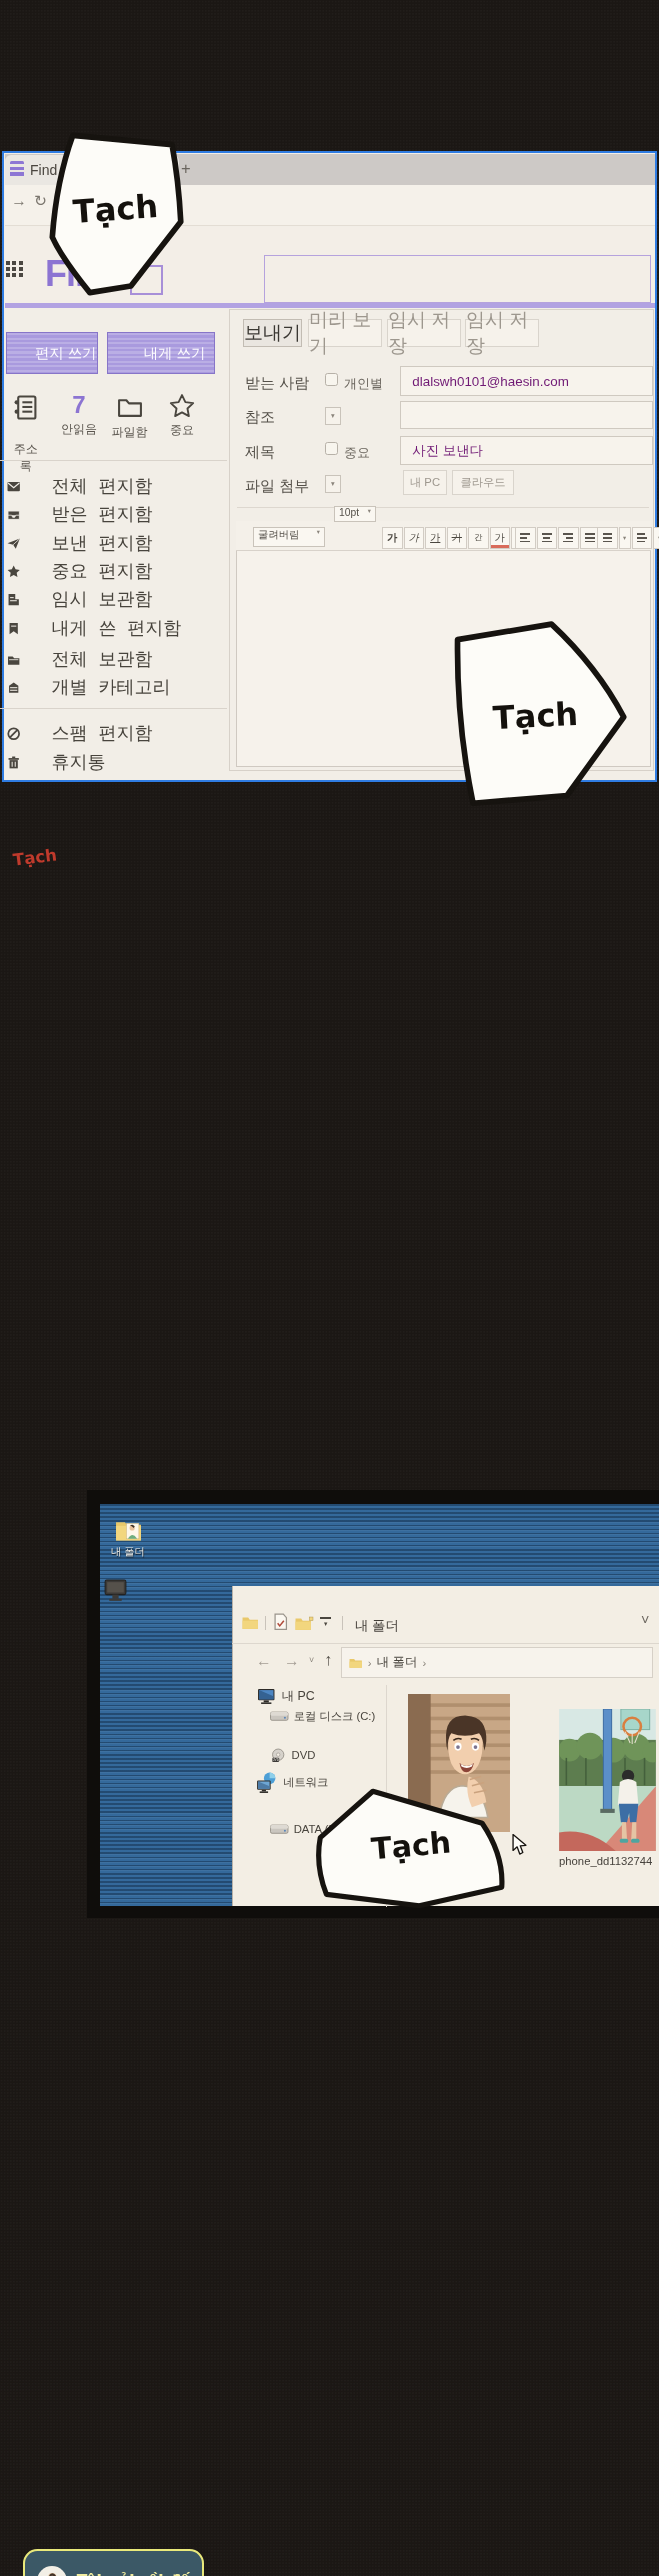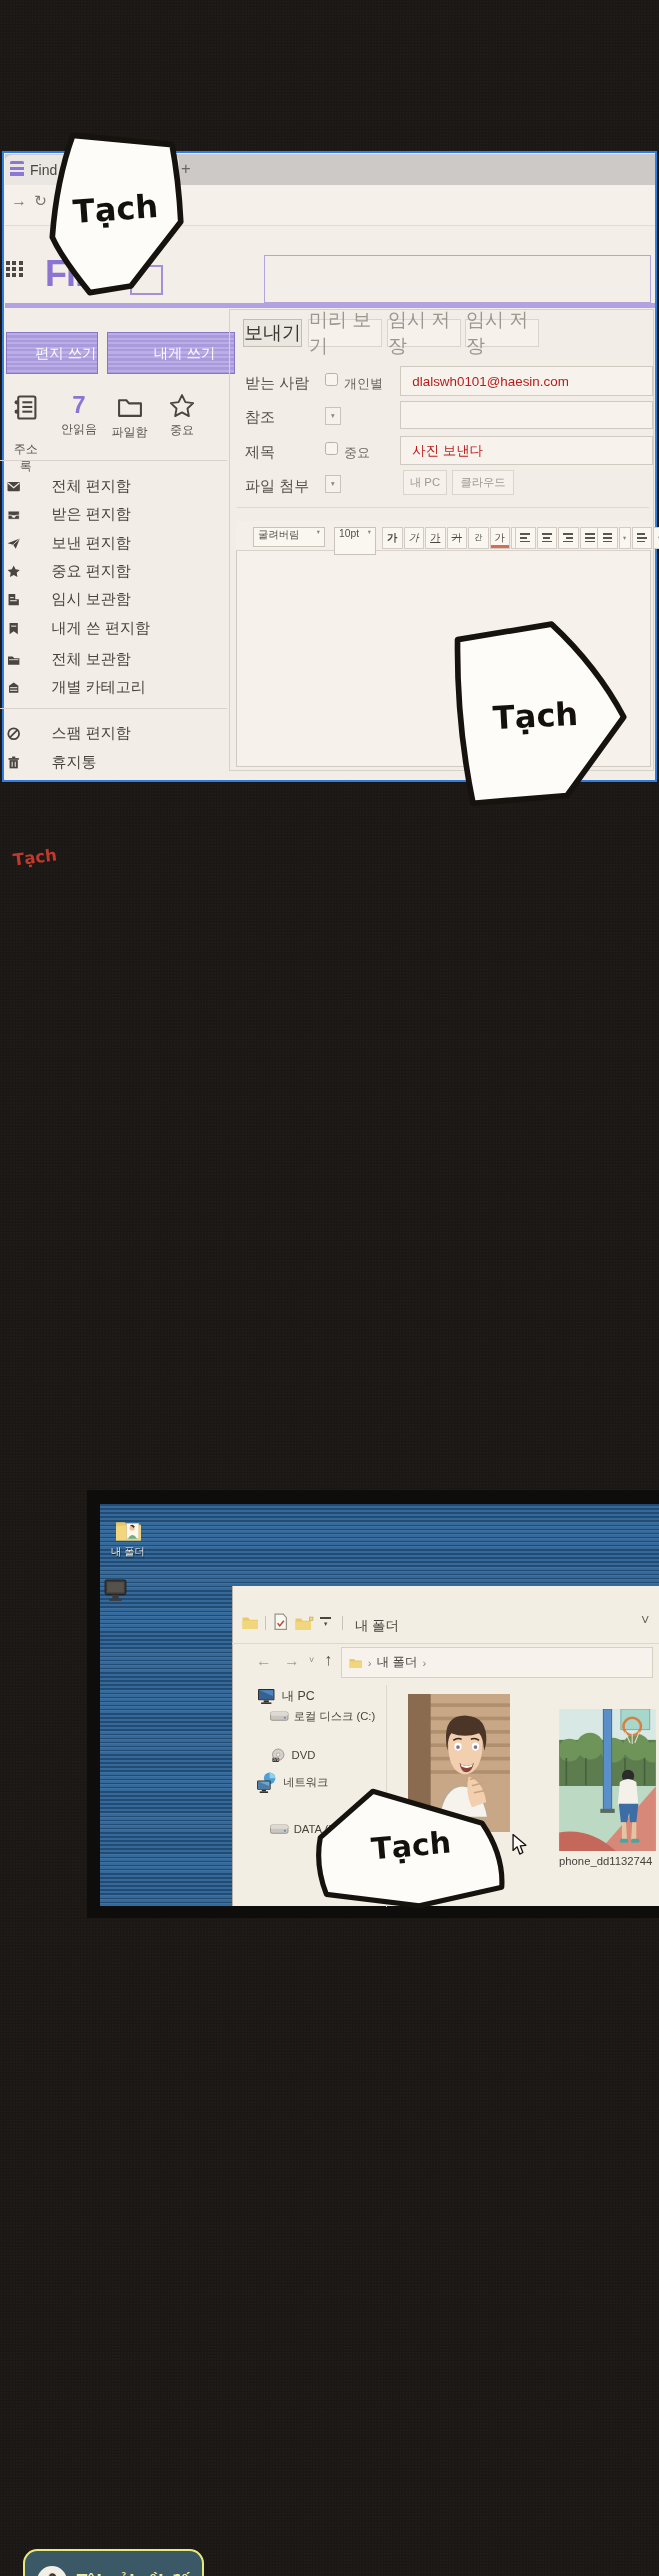--- a/index.html
+++ b/index.html
@@ -24,29 +24,29 @@
   .gridicon i{background:#4b4742;}
   .logo{left:45px;top:253px;font-size:36px;font-weight:bold;color:#8c74d2;letter-spacing:-1px;}
   .logobox{left:130px;top:265px;width:33px;height:30px;border:2.1px solid #a78fd8;}
   .bannerbox{left:264px;top:255px;width:387px;height:48px;border:1.5px solid #b5a2dd;}
   .pdivider{left:4.6px;top:303px;width:650px;height:4.6px;background:#b2a2e2;}
   
   .pbtn{height:42px;background:#a99ade;background-image:repeating-linear-gradient(180deg,rgba(255,255,255,.20) 0 2.1px,rgba(0,0,0,0) 2.1px 4.6px);border:1px solid #8775c8;color:#fdfcff;font-size:14.4px;padding-left:27px;}
   .qlabel{font-size:12px;color:#5a554e;text-align:center;}
   .frow{left:0;width:227px;height:20.6px;display:flex;align-items:center;}
   .frow .fi{width:13.4px;height:13.4px;margin-left:7.2px;flex:0 0 auto;}
-  .frow .fl{margin-left:31px;font-size:15px;color:#48443d;white-space:nowrap;}
+  .frow .fl{margin-left:31px;font-size:18px;color:#48443d;white-space:nowrap;font-family:Liberation Mono, monospace;}
   .sdiv{left:0;width:227px;height:1px;background:#d9d3cb;}
   
   .cpanel{left:229px;top:309px;width:425px;height:462px;border:1px solid #d7d1c9;}
   .btn{display:flex;align-items:center;justify-content:center;border:1px solid #d9d4cc;color:#9d978e;background:#f6f2eb;font-size:19px;}
   .btn.primary{background:#eae6e0;border-color:#c2bcb3;color:#3a3732;}
   .lbl{font-size:15px;color:#55514a;white-space:nowrap;}
   .inputbox{background:#f7f3ec;border:1px solid #cfc9c0;display:flex;align-items:center;}
-  .inputbox span{margin-left:11.3px;font-size:13.4px;color:#b91c1c;}
+  .inputbox span{margin-left:11.3px;font-size:13.4px;color:#701a75;}
   .cb{width:13.4px;height:13.4px;border:1px solid #b7b1a8;border-radius:2.6px;background:#f8f5ee;}
   .ddbox{width:15.5px;height:17.5px;border:1px solid #c9c3ba;background:#f6f2eb;color:#8a847b;font-size:7.2px;display:flex;align-items:center;justify-content:center;}
   .cblbl{font-size:13px;color:#6a655d;}
   .edbox{left:236px;top:521px;width:415px;height:246px;border:1px solid #cfc9c1;background:#f6f2eb;}
   .edbar{left:236px;top:521px;width:415px;height:30px;border-bottom:1px solid #d8d2ca;background:#f4f0e9;}
   .edsel{border:1px solid #c9c3ba;background:#faf7f1;display:flex;align-items:flex-start;justify-content:space-between;padding:0 4.1px;font-size:10.3px;color:#55514a;}
   .edcell{width:18.5px;height:19.6px;border:1px solid #d2ccc4;background:#faf7f1;display:flex;align-items:center;justify-content:center;font-size:10.3px;color:#4a463f;}
   .edcell.dd{width:10.3px;font-size:6.2px;color:#8a847b;}
   .bars{display:flex;flex-direction:column;gap:2.1px;}
   .bars i{height:1.5px;background:#5a554e;display:block;}
@@ -96,21 +96,21 @@
       <i></i>
       <i></i>
       <i></i>
     </div>
   <div class="abs logo">Find</div>
   <div class="abs logobox"></div>
   <div class="abs bannerbox"></div>
   <div class="abs pdivider"></div>
 
   <div class="abs pbtn flexc" style="left:6.2px;top:332px;width:92px;">편지 쓰기</div>
-  <div class="abs pbtn flexc" style="left:107px;top:332px;width:128px;">내게 쓰기</div>
+  <div class="abs pbtn flexc" style="left:107px;top:332px;width:108px;">내게 쓰기</div>
 
   <div class="abs" style="left:9.3px;top:395px;width:33px;">
     <svg width="23" height="25" viewBox="0 0 44 48" style="display:block;margin:0 auto;">
       <rect x="8" y="3" width="33" height="42" rx="3" fill="none" stroke="#4a463f" stroke-width="4"></rect>
       <line x1="16" y1="14" x2="35" y2="14" stroke="#4a463f" stroke-width="4"></line>
       <line x1="16" y1="23" x2="35" y2="23" stroke="#4a463f" stroke-width="4"></line>
       <line x1="16" y1="32" x2="35" y2="32" stroke="#4a463f" stroke-width="4"></line>
       <circle cx="5" cy="14" r="4" fill="#4a463f"></circle>
         <circle cx="5" cy="32" r="4" fill="#4a463f"></circle>
     </svg>
@@ -244,21 +244,21 @@
   <div class="abs btn" style="left:403px;top:470px;width:44px;height:25px;font-size:11.3px;">내 PC</div>
   <div class="abs btn" style="left:452px;top:470px;width:62px;height:25px;font-size:11.3px;">클라우드</div>
   <div class="abs" style="left:237px;top:507px;width:412px;height:1px;background:#ddd7cf;"></div>
 
   <div class="abs edbox"></div>
   <div class="abs edbar"></div>
   <div class="abs edsel" style="left:253px;top:527px;width:72px;height:19.6px;">
     <span>굴려버림</span>
       <span style="font-size:6.2px;color:#8a847b;">▾</span>
   </div>
-  <div class="abs edsel" style="left:334px;top:527px;width:42px;height:28px;">
+  <div class="abs edsel" style="left:334px;top:506px;width:42px;height:16px;">
     <span>10pt</span>
       <span style="font-size:6.2px;color:#8a847b;">▾</span>
   </div>
   <div class="abs" style="left:382px;top:527px;display:flex;gap:1px;">
     <div class="edcell" style="font-weight:bold;">가</div>
     <div class="edcell" style="font-style:italic;">가</div>
     <div class="edcell" style="text-decoration:underline;">가</div>
     <div class="edcell" style="text-decoration:line-through;">가</div>
     <div class="edcell" style="font-size:8.2px;">간</div>
     <div class="edcell" style="box-shadow:inset 0 -3.1px 0 #d96b5a;">가</div>

